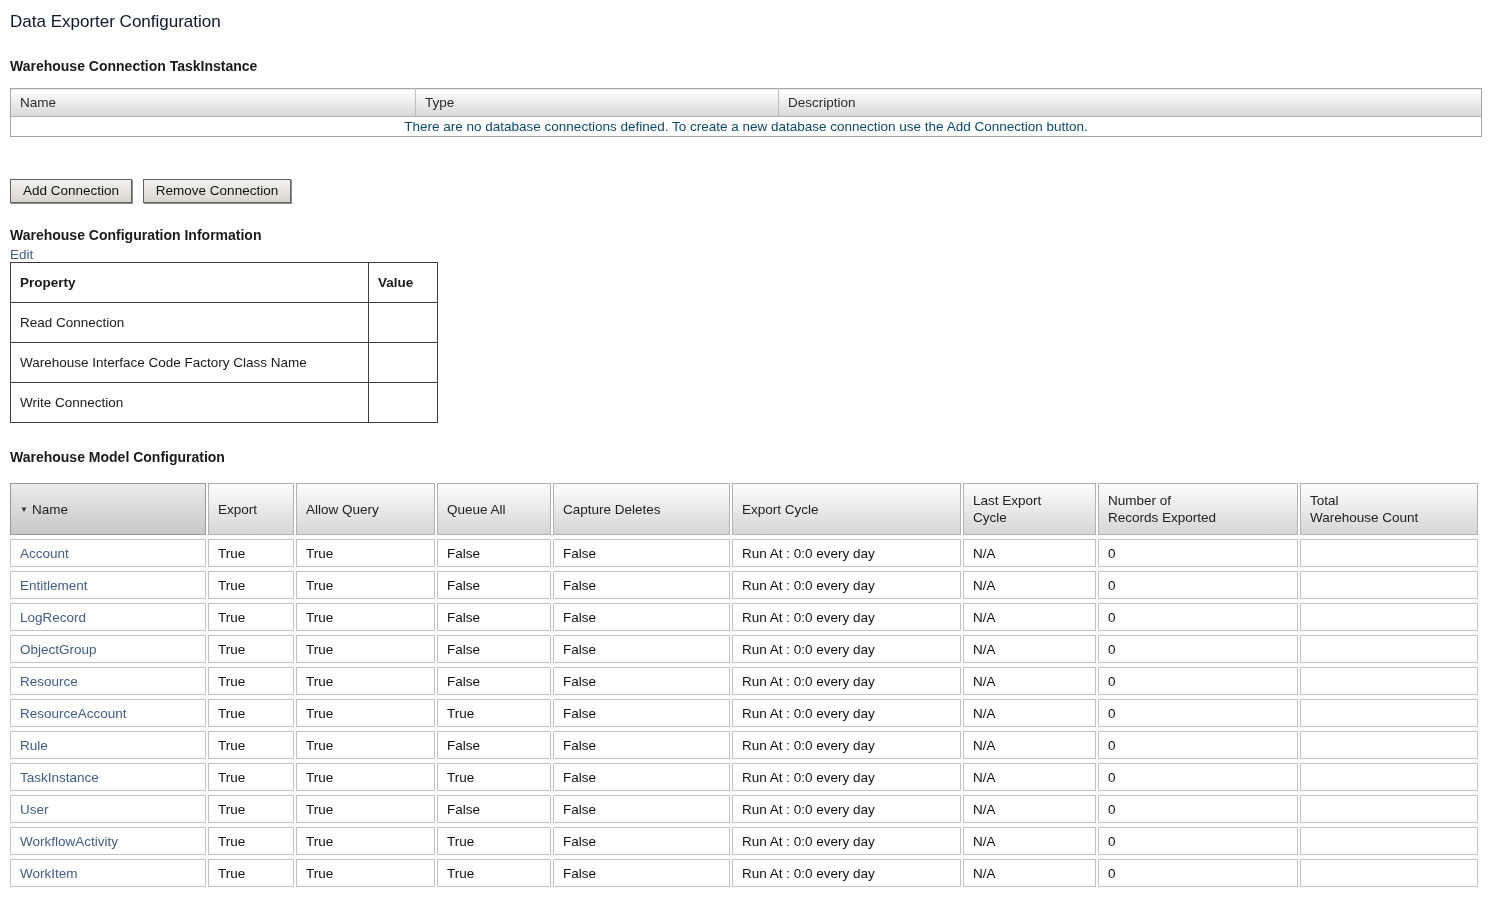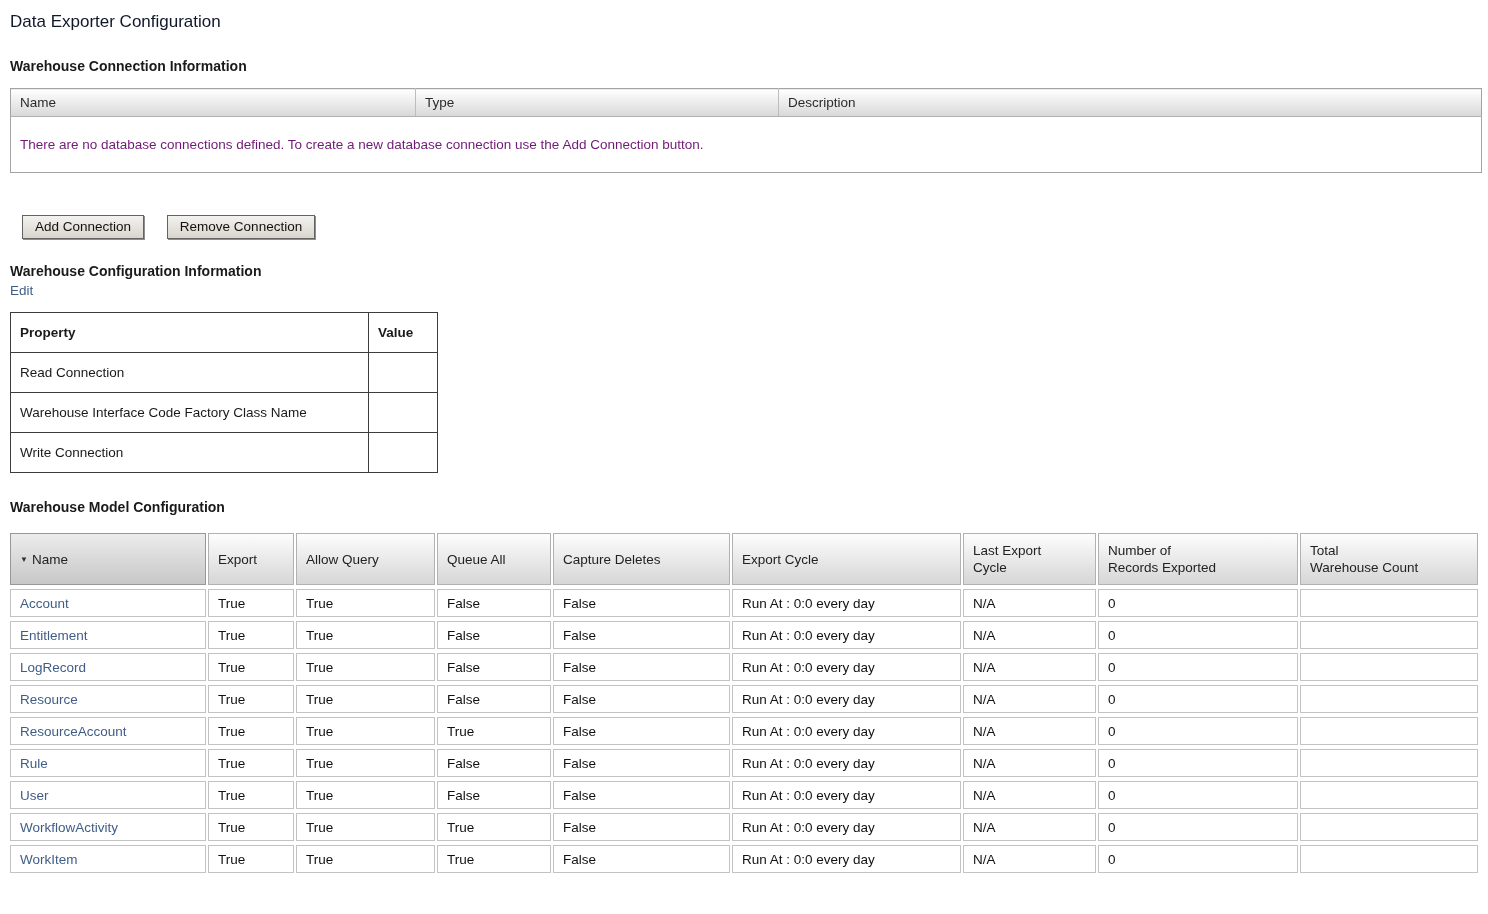--- a/index.html
+++ b/index.html
@@ -35,40 +35,39 @@
   table.conn th {
     text-align: left;
     font-weight: normal;
     color: #2b2b2b;
     padding: 6px 9px;
     background: linear-gradient(#ffffff, #d8d8d8);
     border-right: 1px solid #bdbdbd;
     border-bottom: 1px solid #b0b0b0;
   }
   table.conn th:last-child { border-right: none; }
-  table.conn td { padding: 20px 9px; color: #701a75; }
+  table.conn td { padding: 2px 9px; color: #0c4a6e; text-align: center; }
 
   
   .btn-row { margin: 42px 0 24px 0; }
   .btn {
     font-family: inherit;
     font-size: 13.5px;
     color: #111;
     padding: 3px 12px 4px 12px;
     background: linear-gradient(#f3f2ef, #d9d5cd);
     border: 1px solid #636363;
     box-shadow: 1px 1px 0 #8e8e8e;
     margin-right: 7px;
     cursor: pointer;
-    margin-left: 12px;
   }
 
   
   .config-heading { margin-bottom: 4px; }
-  .edit-link { display: inline-block; margin-bottom: 14px; }
+  .edit-link { display: inline-block; margin-bottom: 0; }
   table.prop { border-collapse: collapse; }
   table.prop th, table.prop td {
     border: 1px solid #3d3d3d;
     text-align: left;
     padding: 12px 9px;
     height: 25px;
   }
   table.prop th { font-weight: bold; }
   col.prop-name-col { width: 358px; }
   col.prop-value-col { width: 69px; }
@@ -116,21 +115,21 @@
     vertical-align: 2px;
   }
 </style>
 </head>
 <body>
 
 
 
 <h1 data-name="page-title">Data Exporter Configuration</h1>
 
-<h2 class="section-heading" data-name="connection-section-heading">Warehouse Connection Information</h2>
+<h2 class="section-heading" data-name="connection-section-heading">Warehouse Connection TaskInstance</h2>
 
 <table class="conn" data-name="connection-table">
   <colgroup>
     <col style="width:405px">
     <col style="width:363px">
     <col>
   </colgroup>
   <thead>
     <tr data-name="connection-header-row">
       <th data-name="connection-col-name">Name</th>
@@ -259,20 +258,31 @@
         <td data-name="model-cell-export">True</td>
         <td data-name="model-cell-allow-query">True</td>
         <td data-name="model-cell-queue-all">False</td>
         <td data-name="model-cell-capture-deletes">False</td>
         <td data-name="model-cell-export-cycle">Run At : 0:0 every day</td>
         <td data-name="model-cell-last-export-cycle">N/A</td>
         <td data-name="model-cell-records-exported">0</td>
         <td data-name="model-cell-total-warehouse-count"></td>
       </tr>
       <tr data-name="model-table-row">
+        <td data-name="model-cell-name"><a href="#" data-name="model-name-link">ObjectGroup</a></td>
+        <td data-name="model-cell-export">True</td>
+        <td data-name="model-cell-allow-query">True</td>
+        <td data-name="model-cell-queue-all">False</td>
+        <td data-name="model-cell-capture-deletes">False</td>
+        <td data-name="model-cell-export-cycle">Run At : 0:0 every day</td>
+        <td data-name="model-cell-last-export-cycle">N/A</td>
+        <td data-name="model-cell-records-exported">0</td>
+        <td data-name="model-cell-total-warehouse-count"></td>
+      </tr>
+      <tr data-name="model-table-row">
         <td data-name="model-cell-name"><a href="#" data-name="model-name-link">Resource</a></td>
         <td data-name="model-cell-export">True</td>
         <td data-name="model-cell-allow-query">True</td>
         <td data-name="model-cell-queue-all">False</td>
         <td data-name="model-cell-capture-deletes">False</td>
         <td data-name="model-cell-export-cycle">Run At : 0:0 every day</td>
         <td data-name="model-cell-last-export-cycle">N/A</td>
         <td data-name="model-cell-records-exported">0</td>
         <td data-name="model-cell-total-warehouse-count"></td>
       </tr>
@@ -285,20 +295,31 @@
         <td data-name="model-cell-export-cycle">Run At : 0:0 every day</td>
         <td data-name="model-cell-last-export-cycle">N/A</td>
         <td data-name="model-cell-records-exported">0</td>
         <td data-name="model-cell-total-warehouse-count"></td>
       </tr>
       <tr data-name="model-table-row">
         <td data-name="model-cell-name"><a href="#" data-name="model-name-link">Rule</a></td>
         <td data-name="model-cell-export">True</td>
         <td data-name="model-cell-allow-query">True</td>
         <td data-name="model-cell-queue-all">False</td>
+        <td data-name="model-cell-capture-deletes">False</td>
+        <td data-name="model-cell-export-cycle">Run At : 0:0 every day</td>
+        <td data-name="model-cell-last-export-cycle">N/A</td>
+        <td data-name="model-cell-records-exported">0</td>
+        <td data-name="model-cell-total-warehouse-count"></td>
+      </tr>
+      <tr data-name="model-table-row">
+        <td data-name="model-cell-name"><a href="#" data-name="model-name-link">TaskInstance</a></td>
+        <td data-name="model-cell-export">True</td>
+        <td data-name="model-cell-allow-query">True</td>
+        <td data-name="model-cell-queue-all">True</td>
         <td data-name="model-cell-capture-deletes">False</td>
         <td data-name="model-cell-export-cycle">Run At : 0:0 every day</td>
         <td data-name="model-cell-last-export-cycle">N/A</td>
         <td data-name="model-cell-records-exported">0</td>
         <td data-name="model-cell-total-warehouse-count"></td>
       </tr>
       <tr data-name="model-table-row">
         <td data-name="model-cell-name"><a href="#" data-name="model-name-link">User</a></td>
         <td data-name="model-cell-export">True</td>
         <td data-name="model-cell-allow-query">True</td>

